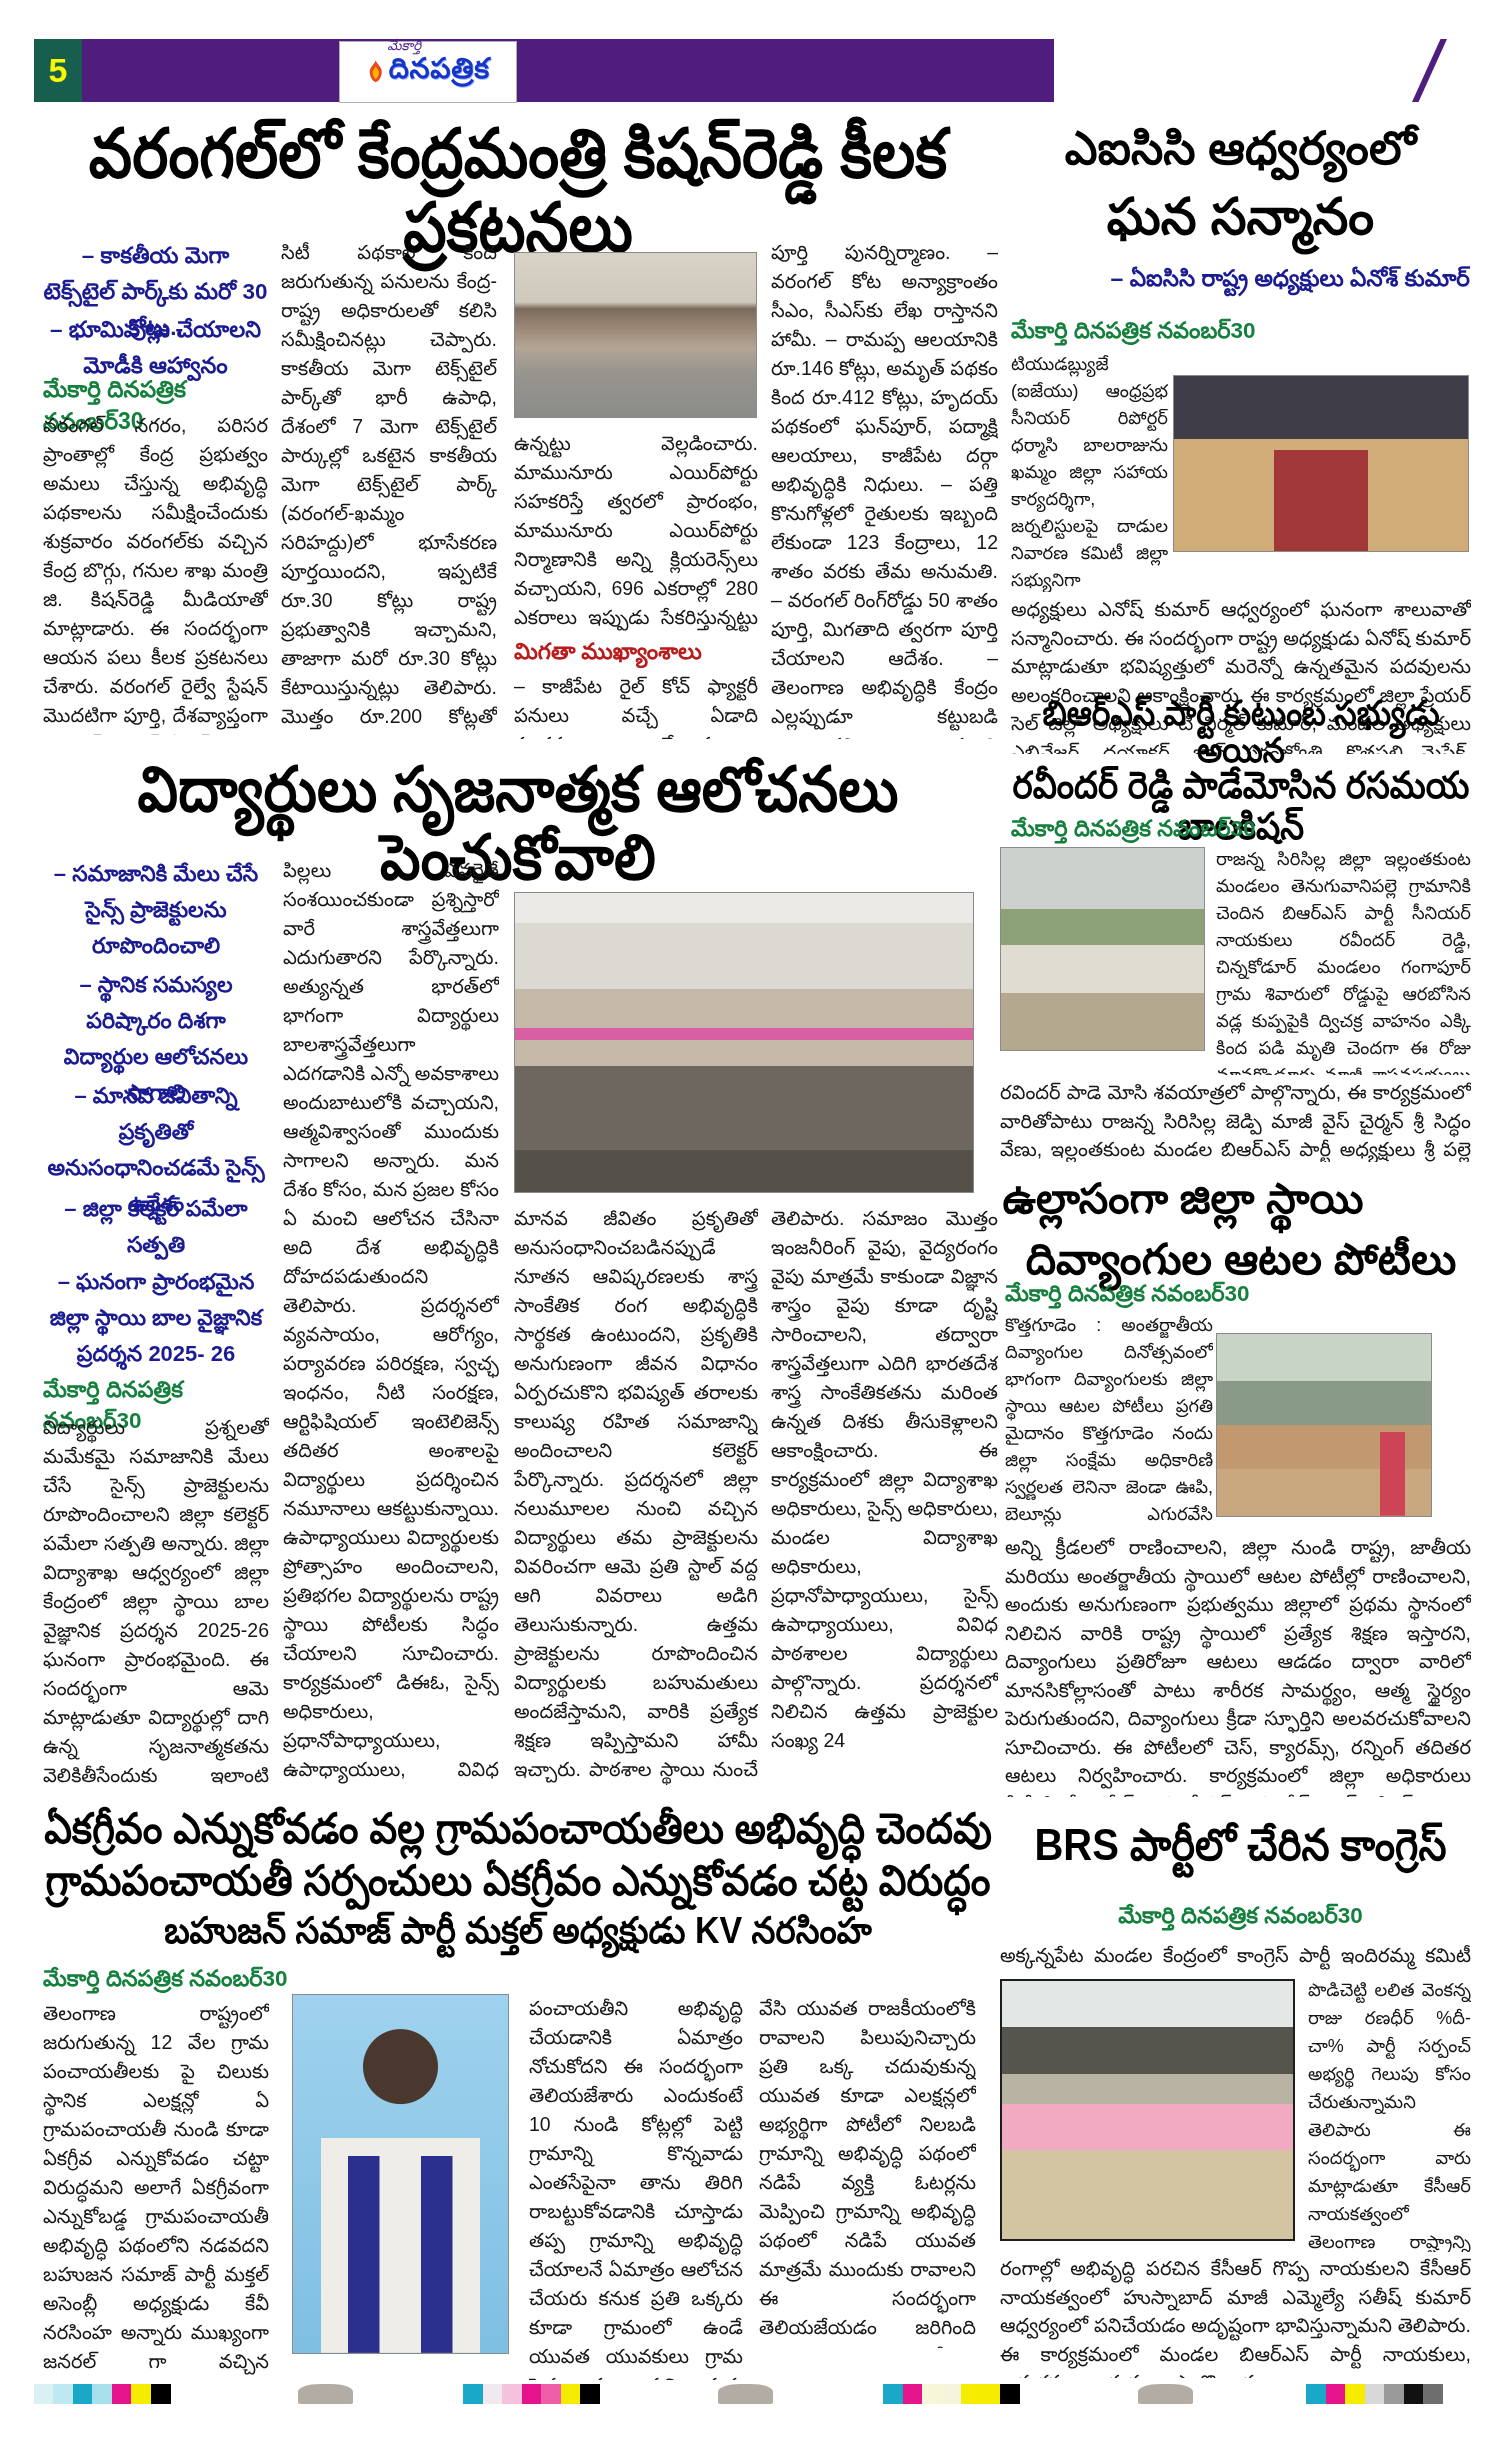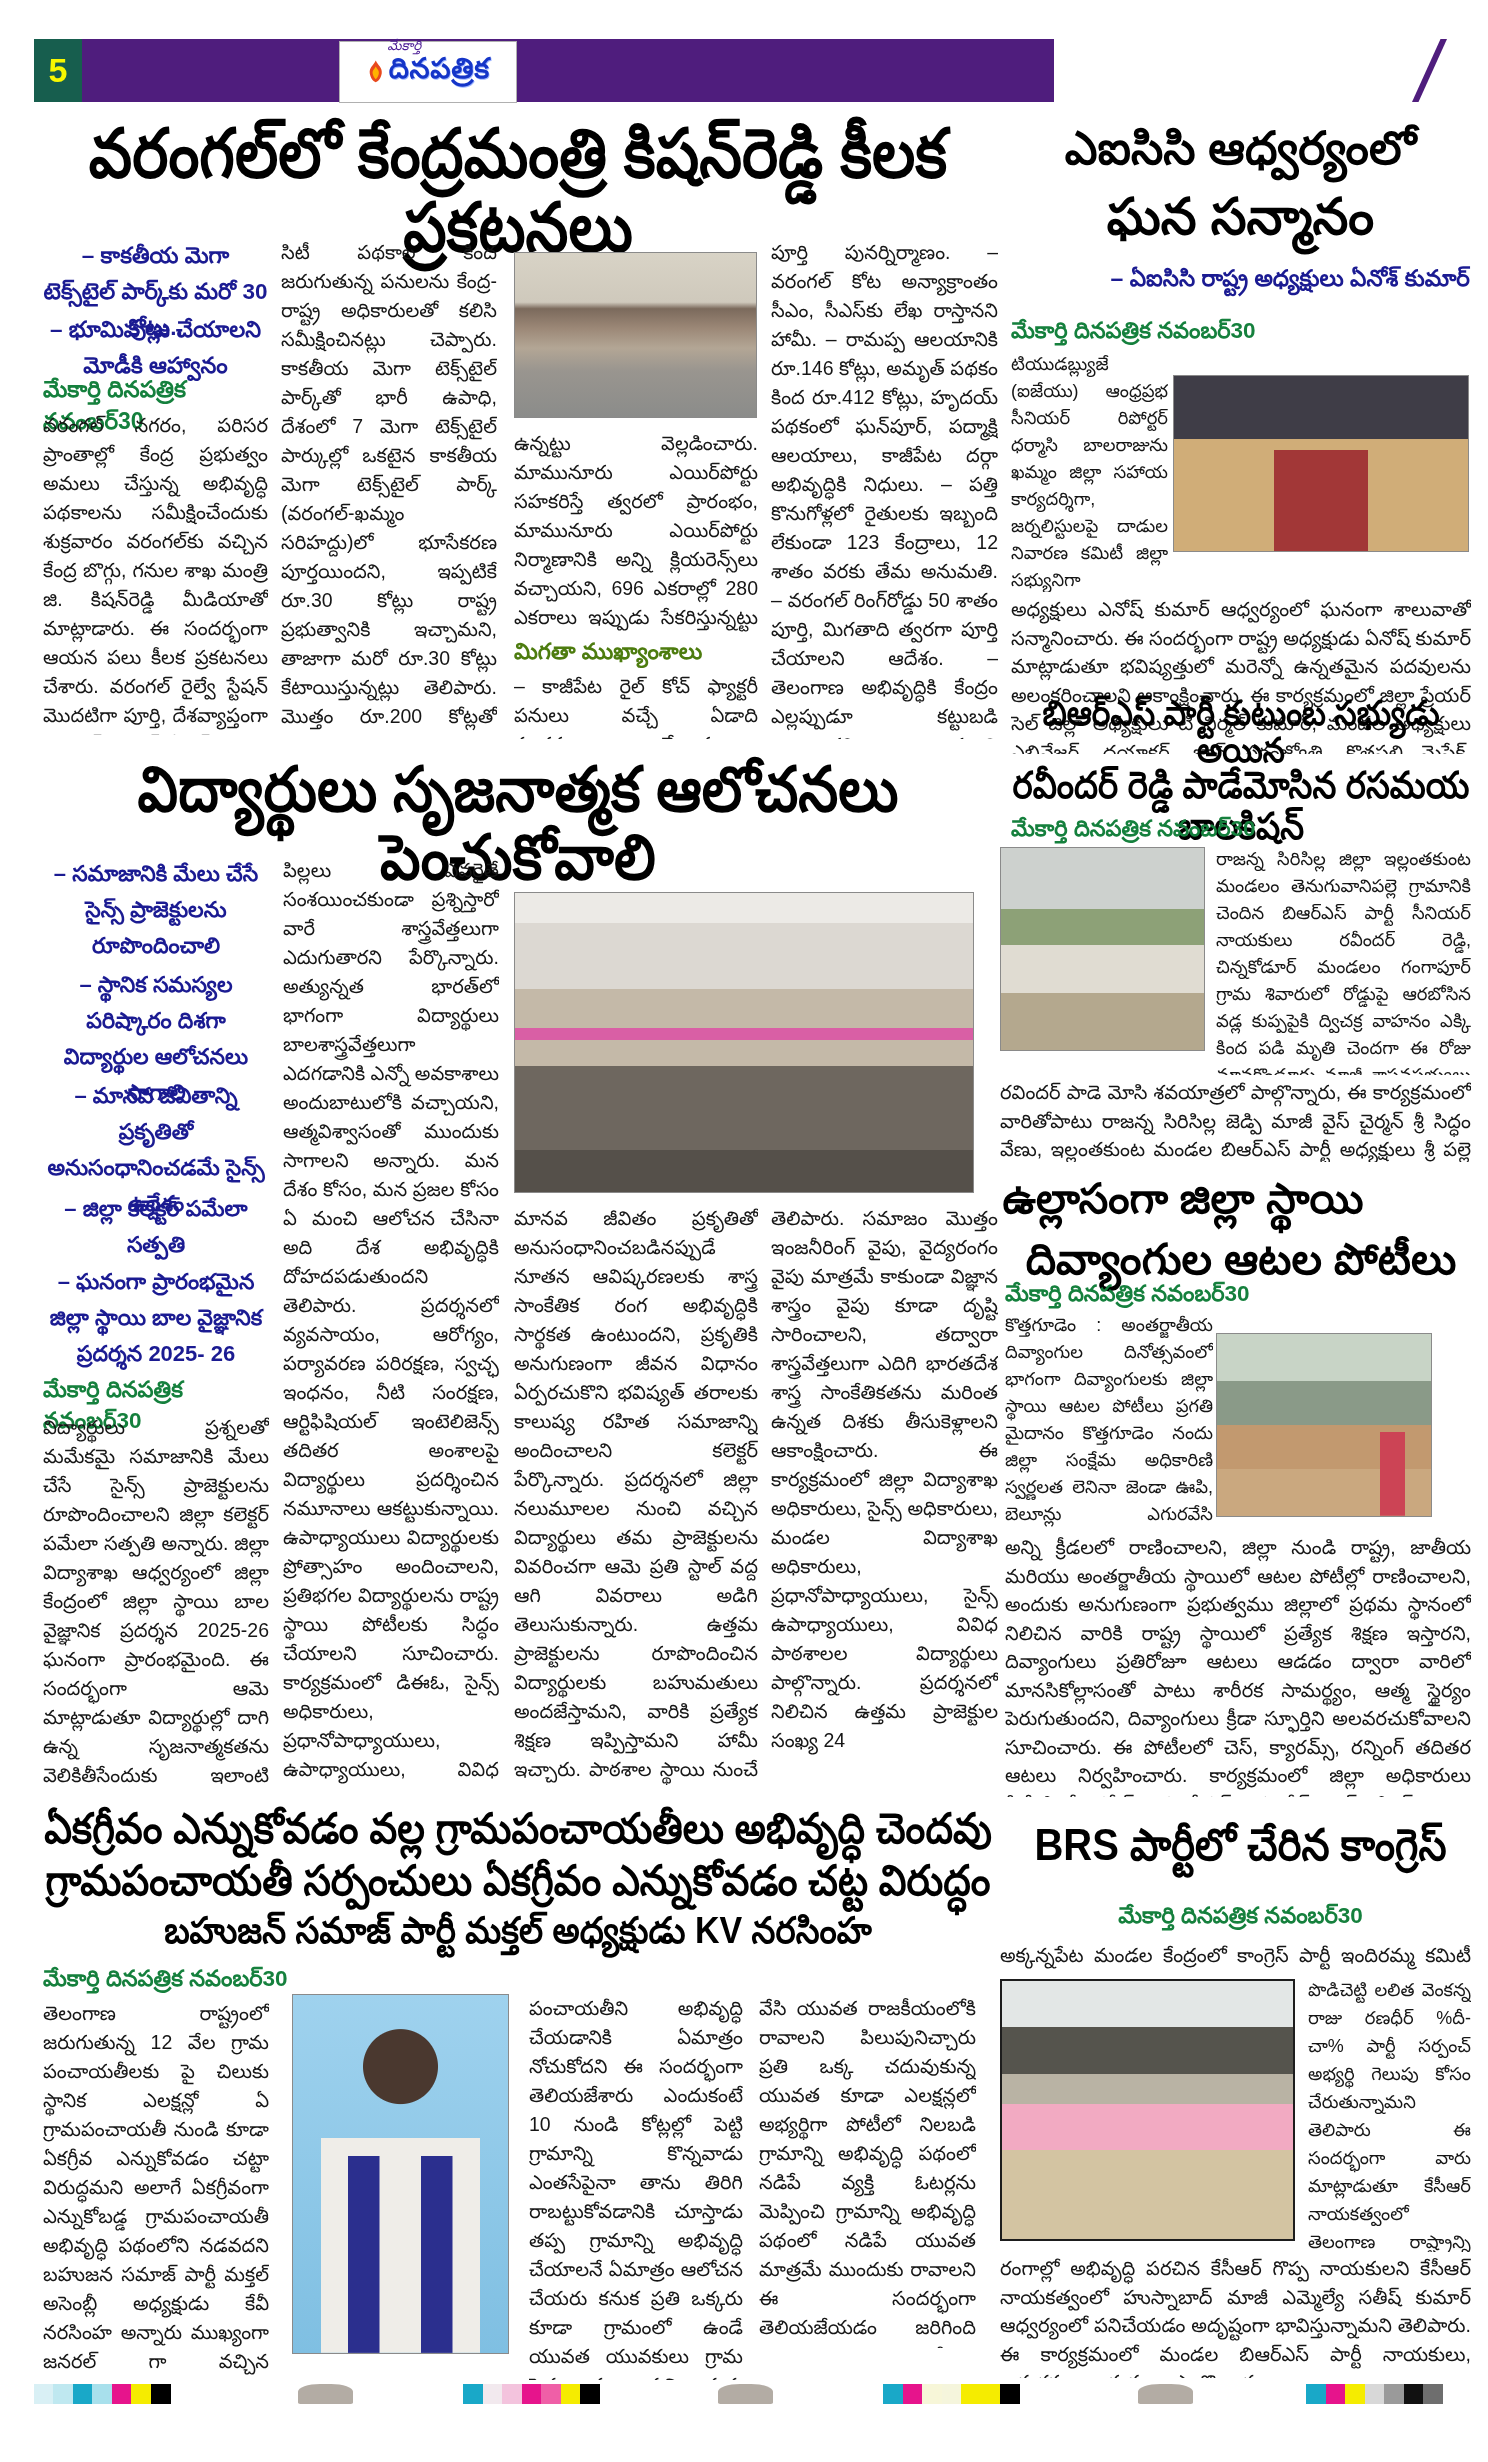--- a/index.html
+++ b/index.html
@@ -3,21 +3,21 @@
 <meta charset="utf-8">
 <style>
   html,body{margin:0;padding:0;background:#ffffff;}
   #page{position:relative;width:1488px;height:2462px;background:#ffffff;overflow:hidden;
         font-family:"Liberation Sans", sans-serif;}
   .abs{position:absolute;}
   .jt{text-align:justify;color:#161616;word-break:break-word;overflow:hidden;}
   .headline{font-weight:900;color:#000;line-height:1.08;}
   .blue-sub{color:#1b1b92;font-weight:700;text-align:center;}
   .red-date{color:#15803d;font-weight:700;}
-  .green-sub{color:#4d7c0f;font-weight:700;}
+  .green-sub{color:#b91c1c;font-weight:700;font-family:Liberation Serif, serif;}
   .center{text-align:center;}
   .ph{position:absolute;border:0.7px solid #8a8a8a;box-sizing:border-box;}
   .ph1{background:linear-gradient(180deg,#d8d3c6 0%,#cfc9bc 30%,#7b6a5c 34%,#9c8877 46%,#b3a695 58%,#99958f 72%,#8b8c8a 100%);}
   .ph2{background-image:
         linear-gradient(180deg,transparent 0 45%,#d95fa5 45% 49%,transparent 49%),
         linear-gradient(180deg,#eceae6 0 10%,#dcd8d2 10% 32%,#c4b9a8 32% 58%,#6e675f 58% 86%,#55504a 86% 100%);}
   .ph3{background-image:
         linear-gradient(90deg,transparent 0 34%,#a23737 34% 66%,transparent 66%),
         linear-gradient(180deg,#3f3d47 0 36%,#d0ad78 36% 100%);
        background-size:100% 58%,100% 100%;background-position:0 100%,0 0;background-repeat:no-repeat;}

